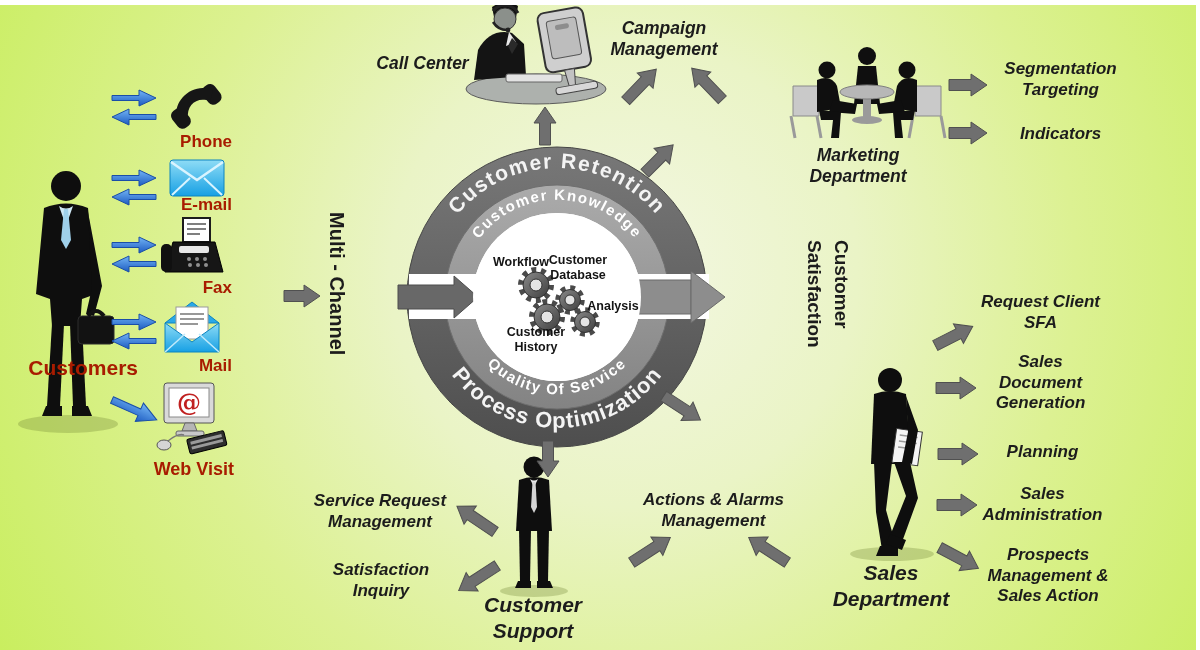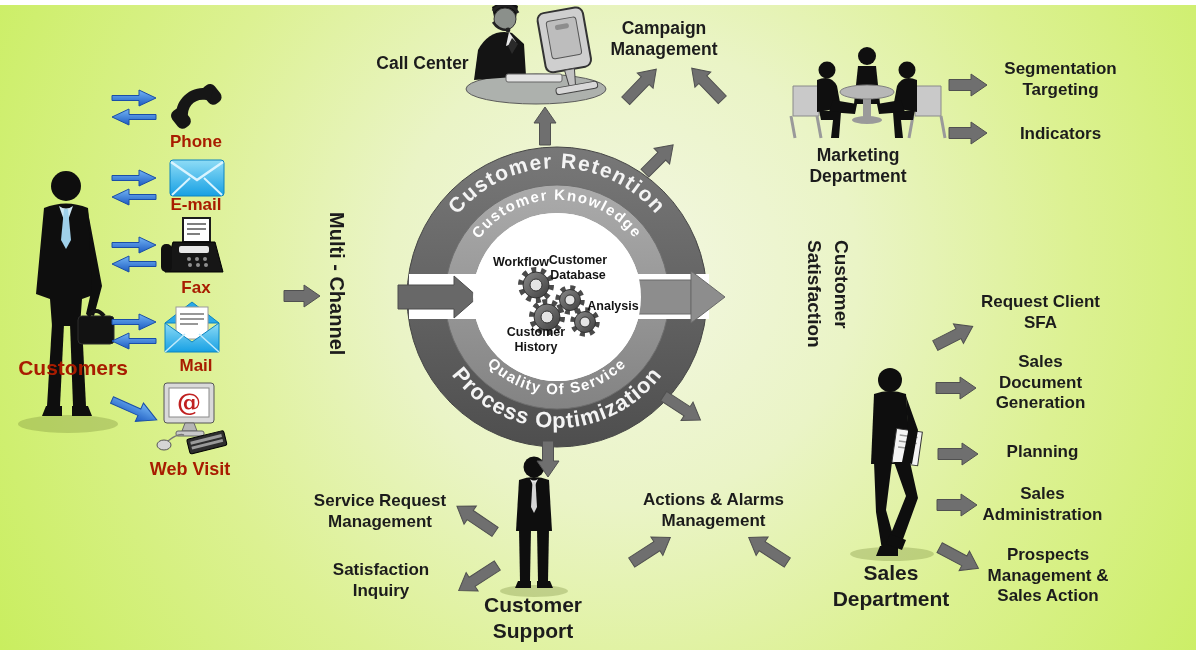--- a/index.html
+++ b/index.html
@@ -1,21 +1,21 @@
 <!DOCTYPE html>
 <html><head>
 <meta charset="utf-8">
 <style>
   html,body{margin:0;padding:0;background:#fff;}
   .stage{position:relative;width:1200px;height:650px;overflow:hidden;
     font-family:"Liberation Sans",sans-serif;
     background:radial-gradient(circle at 52% 42%, #f3f7e3 0%, #eaf4c6 32%, #dcf192 62%, #c9ee5f 100%);}
   .abs{position:absolute;}
-  .lbl{font-weight:bold;color:#1c1c1c;text-align:center;line-height:1.22;}
-  .red{font-weight:bold;color:#a81c00;text-align:center;line-height:1.1;}
+  .lbl{font-weight:bold;color:#1c1c1c;text-align:center;line-height:1.22;font-style:italic;}
+  .red{font-weight:bold;color:#a81c00;text-align:right;line-height:1.1;}
   .left-al{text-align:center;}
   .vert{writing-mode:vertical-rl;font-weight:bold;color:#1c1c1c;line-height:1.45;}
   .vert span{display:block;}
   .strip{position:absolute;background:#fff;}
   svg{display:block;}
   .core-lbl{position:absolute;font-weight:bold;color:#141414;text-align:center;font-size:12.5px;line-height:1.2;}
 </style>
 </head>
 <body>
 

